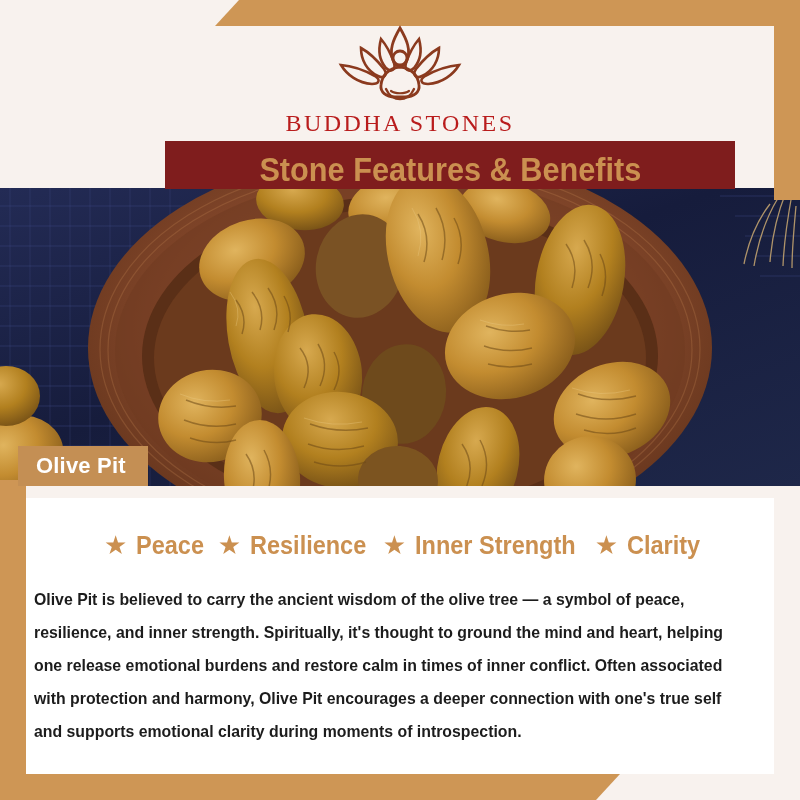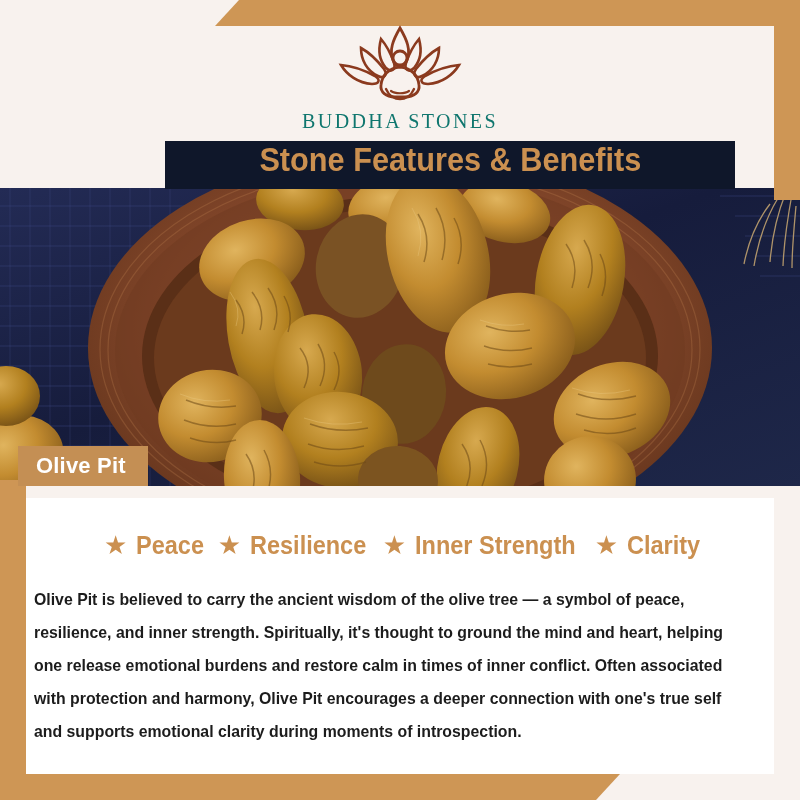--- a/index.html
+++ b/index.html
@@ -75,36 +75,36 @@
     z-index: 6;
   }
   .logo-mark {
     width: 150px;
     height: 86px;
     display: block;
   }
   .logo-word {
     margin-top: 6px;
     font-family: "Liberation Serif", serif;
-    font-size: 20px;
+    font-size: 24px;
     letter-spacing: 2.4px;
-    color: #0f766e;
+    color: #b91c1c;
     white-space: nowrap;
   }
 
   
   .title-band {
     position: absolute;
     top: 141px;
     left: 165px;
     width: 570px;
     height: 48px;
-    background: #0f172a;
-    display: flex;
-    align-items: flex-start;
+    background: #7f1d1d;
+    display: flex;
+    align-items: flex-end;
     justify-content: center;
     z-index: 5;
   }
   .title-text {
     font-size: 33px;
     font-weight: bold;
     color: #CB9050;
     letter-spacing: 0px;
     transform: scaleX(0.93);
     white-space: nowrap;

